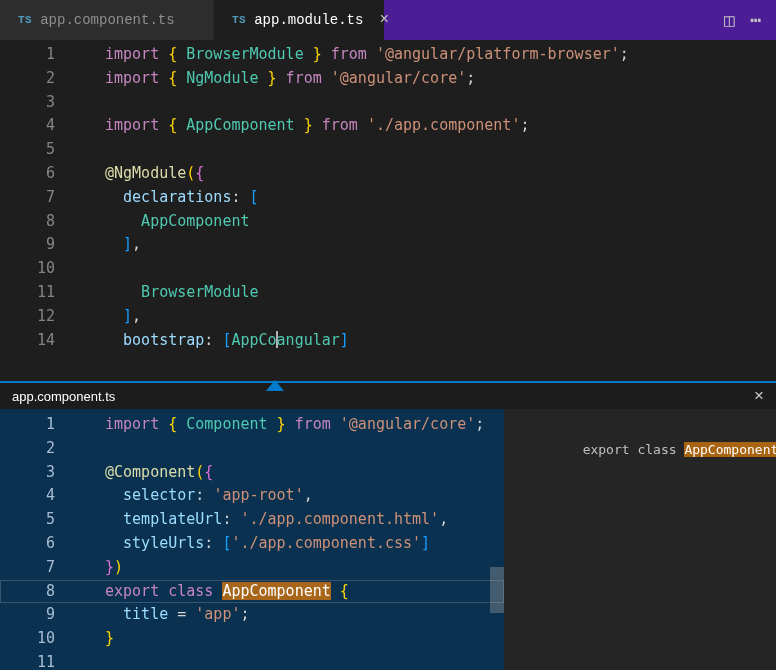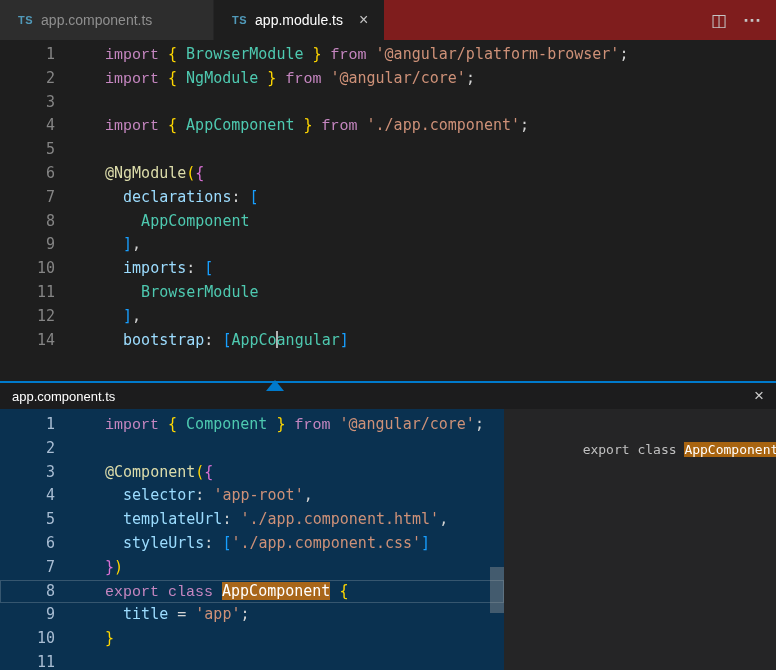--- a/index.html
+++ b/index.html
@@ -4,22 +4,22 @@
 <style>
   * { box-sizing: border-box; margin: 0; padding: 0; }
   html, body { width: 776px; height: 670px; overflow: hidden; }
   body {
     background: var(--edbg, #1e1e1e);
     font-family: "DejaVu Sans Mono", monospace;
     color: #d4d4d4;
   }
 
   
-  .tabbar { height: 40px; background: #7f1d1d; display: flex; align-items: stretch;
-            font-family: Liberation Sans, sans-serif; }
+  .tabbar { height: 40px; background: #4c1d95; display: flex; align-items: stretch;
+            font-family: Liberation Mono, monospace; }
   .tab { display: flex; align-items: center; gap: 8px; padding: 0 18px; font-size: 14px; cursor: pointer; }
   .tab.inactive { background: #2d2d2d; color: #8f8f8f; border-right: 1px solid #252526; width: 214px; }
   .tab.active   { background: #1e1e1e; color: #ffffff; width: 170px; }
   .ts-icon { color: #519aba; font-size: 11px; font-weight: 700; letter-spacing: .5px; }
   .tab-close { font-size: 16px; color: #c5c5c5; margin-left: 8px; }
   .tab-actions { margin-left: auto; display: flex; align-items: center; gap: 16px;
                  padding-right: 14px; color: #c5c5c5; }
   .action-split { font-size: 17px; }
   .action-more  { font-size: 18px; font-weight: bold; letter-spacing: 1px; }
 
@@ -45,21 +45,21 @@
                  padding-top: 4px; position: relative; }
   .peek-editor .line-num { color: #a9bdd3; }
   .peek-editor .current-line { box-shadow: inset 0 0 0 1px rgba(255,255,255,.18); }
   .peek-scrollbar { position: absolute; right: 0; top: 158px; width: 14px; height: 46px;
                     background: rgba(160,160,160,.38); }
   .peek-results { flex: 1; background: var(--resbg, #252526); overflow: hidden; padding-top: 6px; }
   .result-row { height: 23px; line-height: 23px; padding-left: 16px; font-size: 13px;
                 white-space: pre; cursor: pointer; text-align: right; }
 
   
-  .tk-kw   { color: var(--kw, #c586c0); font-family: Liberation Mono, monospace; }
+  .tk-kw   { color: var(--kw, #c586c0); }
   .tk-type { color: var(--ty, #4ec9b0); }
   .tk-str  { color: var(--st, #ce9178); text-align: right; }
   .tk-prop { color: var(--pr, #9cdcfe); }
   .tk-dec  { color: var(--dc, #dcdcaa); }
   .tk-pun  { color: var(--pu, #d4d4d4); }
   .tk-b1   { color: var(--b1, #ffd700); }
   .tk-b2   { color: var(--b2, #da70d6); }
   .tk-b3   { color: var(--b3, #179fff); }
   .tk-plain{ color: #c0c0c0; }
   .tk-match  { background: var(--mt, #a8661a); color: #ffffff; }
@@ -89,21 +89,21 @@
 <div class="editor">
     <div class="code-line"><span class="line-num">1</span><span class="line-code"><span class="tk-kw">import </span><span class="tk-b1">{ </span><span class="tk-type">BrowserModule</span><span class="tk-b1"> }</span><span class="tk-kw"> from </span><span class="tk-str">'@angular/platform-browser'</span><span class="tk-pun">;</span></span></div>
     <div class="code-line"><span class="line-num">2</span><span class="line-code"><span class="tk-kw">import </span><span class="tk-b1">{ </span><span class="tk-type">NgModule</span><span class="tk-b1"> }</span><span class="tk-kw"> from </span><span class="tk-str">'@angular/core'</span><span class="tk-pun">;</span></span></div>
     <div class="code-line"><span class="line-num">3</span><span class="line-code"></span></div>
     <div class="code-line"><span class="line-num">4</span><span class="line-code"><span class="tk-kw">import </span><span class="tk-b1">{ </span><span class="tk-type">AppComponent</span><span class="tk-b1"> }</span><span class="tk-kw"> from </span><span class="tk-str">'./app.component'</span><span class="tk-pun">;</span></span></div>
     <div class="code-line"><span class="line-num">5</span><span class="line-code"></span></div>
     <div class="code-line"><span class="line-num">6</span><span class="line-code"><span class="tk-dec">@NgModule</span><span class="tk-b1">(</span><span class="tk-b2">{</span></span></div>
     <div class="code-line"><span class="line-num">7</span><span class="line-code"><span class="tk-prop">  declarations</span><span class="tk-pun">: </span><span class="tk-b3">[</span></span></div>
     <div class="code-line"><span class="line-num">8</span><span class="line-code"><span class="tk-type">    AppComponent</span></span></div>
     <div class="code-line"><span class="line-num">9</span><span class="line-code"><span class="tk-pun">  </span><span class="tk-b3">]</span><span class="tk-pun">,</span></span></div>
-    <div class="code-line"><span class="line-num">10</span><span class="line-code"><span class="tk-prop">  imports</span><span class="tk-pun">: </span><span class="tk-b3">[</span></span></div>
+    <div class="code-line"><span class="line-num">10</span></div>
     <div class="code-line"><span class="line-num">11</span><span class="line-code"><span class="tk-type">    BrowserModule</span></span></div>
     <div class="code-line"><span class="line-num">12</span><span class="line-code"><span class="tk-pun">  </span><span class="tk-b3">]</span><span class="tk-pun">,</span></span></div>
     <div class="code-line"><span class="line-num">14</span><span class="line-code"><span class="tk-prop">  bootstrap</span><span class="tk-pun">: </span><span class="tk-b3">[</span><span class="tk-type">AppCo</span><span class="tk-cursor"></span><span class="tk-type">angular</span><span class="tk-b3">]</span></span></div>
   </div>
 
 <div class="peek">
   <div class="peek-arrow"></div>
   <div class="peek-header">
     <span class="peek-title">app.component.ts</span>
     <span class="peek-subtitle">src\app</span>

